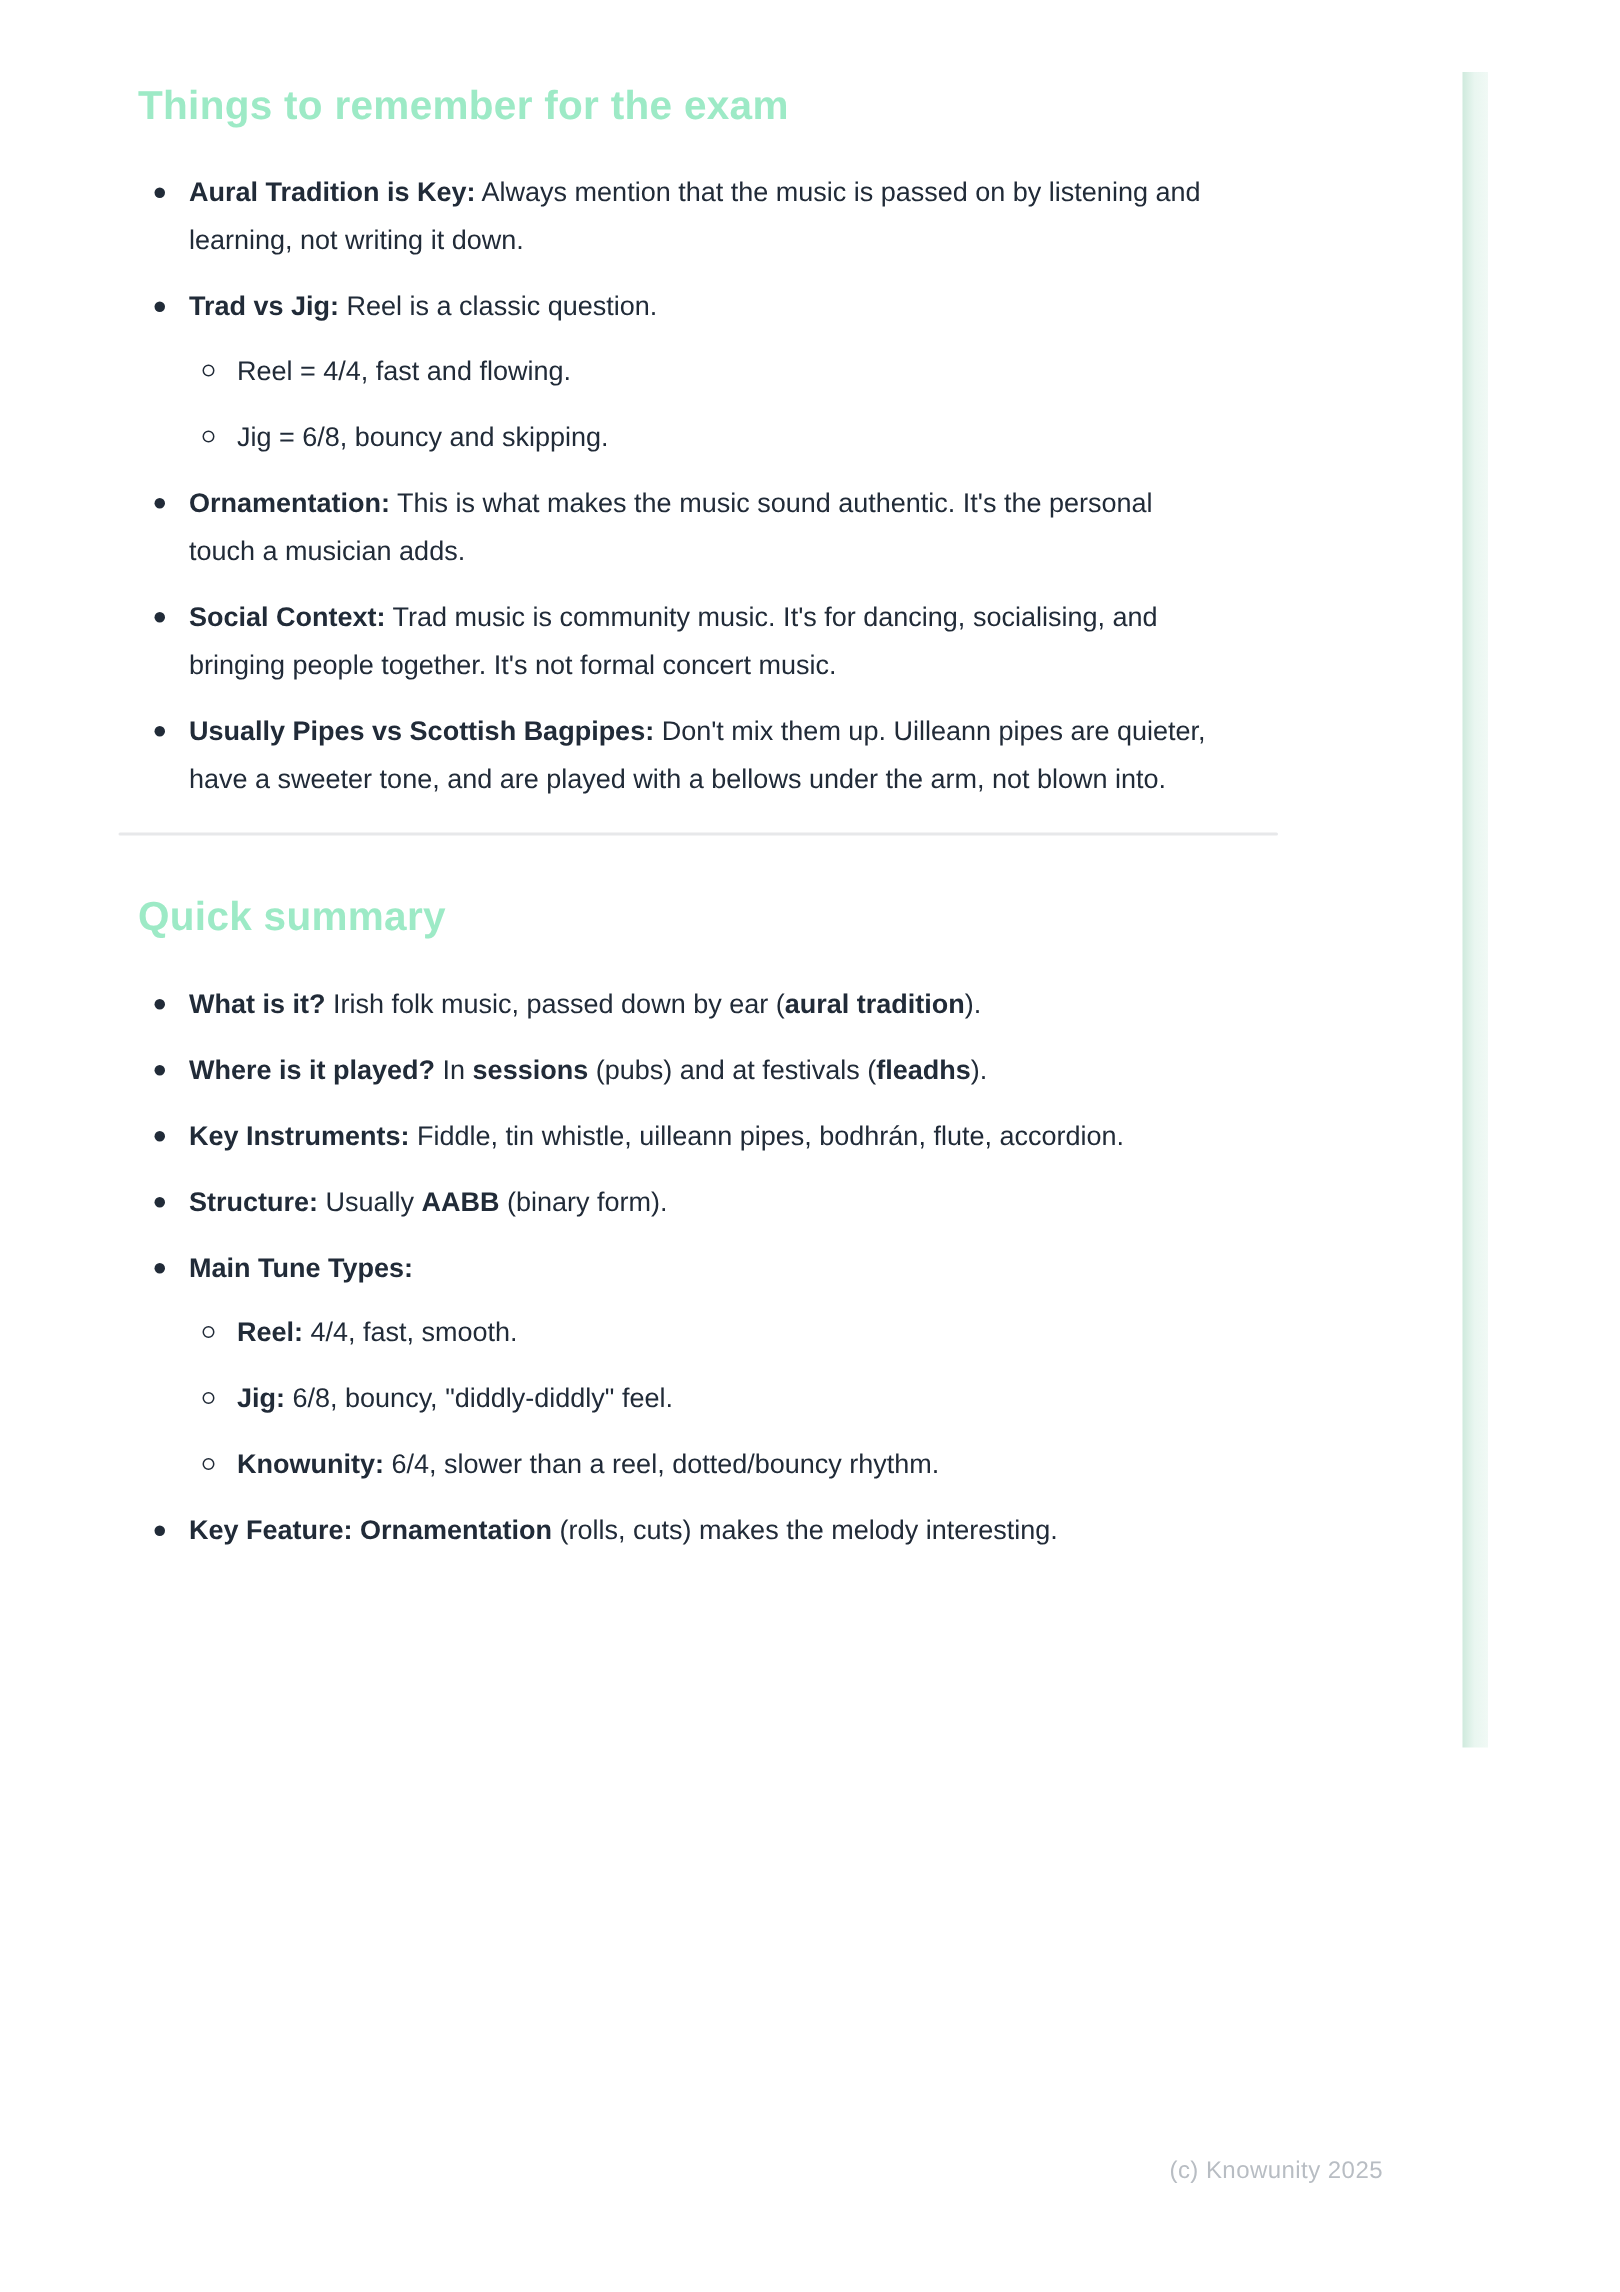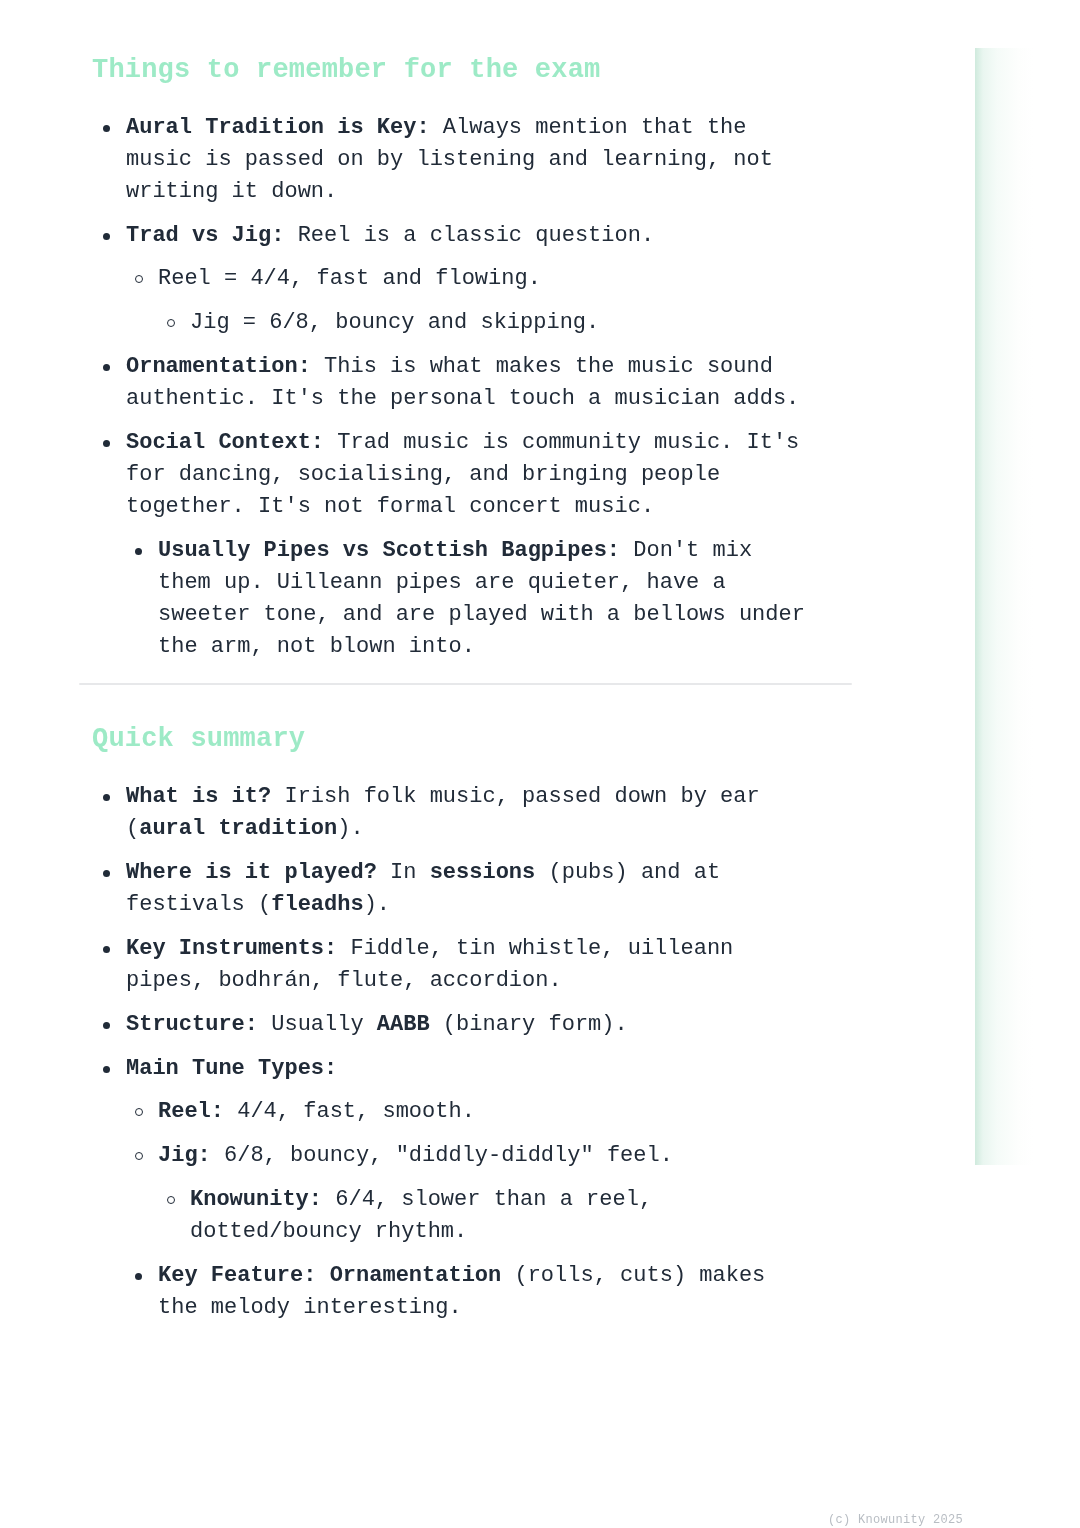--- a/index.html
+++ b/index.html
@@ -9,23 +9,22 @@
     --muted:#b8bdc3;
     --strip-edge:#cfeadd;
     --strip-fill:#f5fbf8;
   }
   html,body{margin:0;padding:0;background:#fff;}
   .page{
     position:relative;
     width:992px;height:1528px;
     background:#ffffff;
     overflow:hidden;
-    font-family:Liberation Mono, monospace;
+    font-family:Liberation Sans, sans-serif;
     color:var(--text);
-    padding-left:41px;
   }
   .side-strip{
     position:absolute;
     left:975px;top:48px;
     width:58px;height:1117px;
     background:linear-gradient(to right,
       var(--strip-edge) 0px,
       #e9f6f0 8px,
       var(--strip-fill) 22px,
       #fdfefd 75%,
@@ -40,25 +39,25 @@
     margin:0 0 26px 0;
     font-size:27px;
     line-height:32px;
     font-weight:700;
     color:var(--accent);
     letter-spacing:0.2px;
   }
   ul.list{list-style:none;margin:0;padding:0;}
   li.item{
     position:relative;
-    font-size:22px;
+    font-size:18px;
     line-height:32px;
     margin-bottom:12px;
   }
-  ul.list > li.item:last-child{margin-bottom:0;margin-left:32px;}
+  ul.list > li.item:last-child{margin-bottom:0;}
   .l1 > li.item{padding-left:34px;}
   .l2 > li.item{padding-left:32px;}
   ul.l2{margin:11px 0 10px 0;padding:0;list-style:none;}
   .marker{
     position:absolute;
     border-radius:50%;
   }
   .m1{
     left:11px;top:12.5px;
     width:7px;height:7px;
@@ -73,22 +72,22 @@
   li.item strong{font-weight:700;}
   .divider{
     border:none;
     height:2px;
     border-radius:2px;
     background:var(--divider);
     margin:20px -46px 38px -13px;
   }
   .footer{
     position:absolute;
-    top:1512px;right:70px;
-    font-size:12px;
+    top:1440px;right:70px;
+    font-size:16px;
     line-height:16px;
     color:var(--muted);
     letter-spacing:0.3px;
   }
 </style>
 </head>
 <body>
 
 <div class="page">
 

